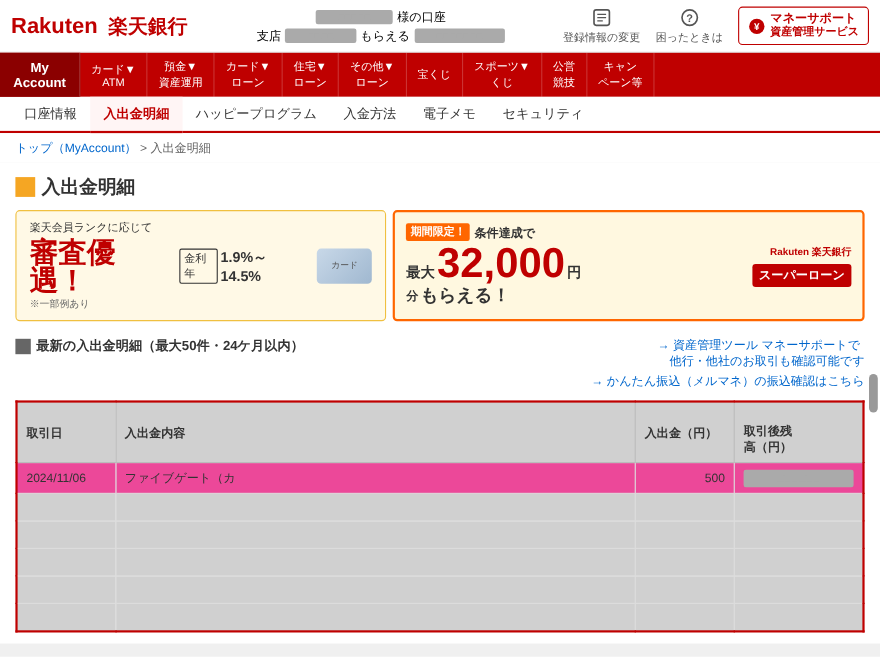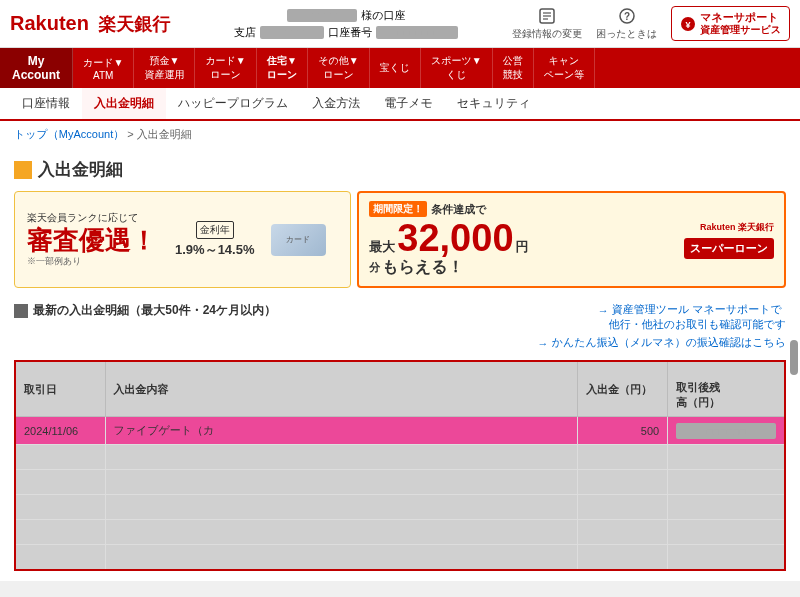--- a/index.html
+++ b/index.html
@@ -66,21 +66,21 @@
     </div>
   </div>
   <div style="display:flex; flex-direction:column; align-items:center; font-size:11px; margin-left:10px;">
     <div style="display:flex; align-items:center; gap:4px;">
       <span class="masked-text">■■■■■</span>
       <span>様の口座</span>
     </div>
     <div style="display:flex; align-items:center; gap:4px; margin-top:2px;">
       <span>支店</span>
       <span class="masked-text">■■■■</span>
-      <span>口座番号</span>
+      <span>もらえる</span>
       <span class="masked-text">■■■■■■■</span>
     </div>
   </div>
   <div class="header-right">
     <div class="header-link">
       <svg width="18" height="18" viewBox="0 0 18 18" fill="none">
           <rect x="2" y="2" width="14" height="14" rx="2" stroke="#555" stroke-width="1.5"></rect>
           <line x1="5" y1="6" x2="13" y2="6" stroke="#555" stroke-width="1.2"></line>
           <line x1="5" y1="9" x2="13" y2="9" stroke="#555" stroke-width="1.2"></line>
           <line x1="5" y1="12" x2="10" y2="12" stroke="#555" stroke-width="1.2"></line>
@@ -115,21 +115,21 @@
   <div class="nav-item">
     <span style="white-space:pre-line; font-size:10px;">カード▼<br>ATM</span>
   </div>
   <div class="nav-item">
     <span style="white-space:pre-line; font-size:10px;">預金▼<br>資産運用</span>
   </div>
   <div class="nav-item">
     <span style="white-space:pre-line; font-size:10px;">カード▼<br>ローン</span>
   </div>
   <div class="nav-item">
-    <span style="white-space:pre-line; font-size:10px;font-weight:bold;">住宅▼<br>ローン</span>
+    <span style="white-space:pre-line; font-size:10px;">住宅▼<br>ローン</span>
   </div>
   <div class="nav-item">
     <span style="white-space:pre-line; font-size:10px;">その他▼<br>ローン</span>
   </div>
   <div class="nav-item">
     <span style="font-size:10px;">宝くじ</span>
   </div>
   <div class="nav-item">
     <span style="white-space:pre-line; font-size:10px;">スポーツ▼<br>くじ</span>
   </div>
@@ -176,21 +176,21 @@
   </div>
 
   <div class="banner-area">
 
     <div class="banner-left">
       <div style="display:flex; flex-direction:column; gap:2px;">
         <span style="font-size:10px; color:#333;">楽天会員ランクに応じて</span>
         <span style="color:#bf0000; font-size:26px; font-weight:900; font-family:'MS Gothic',sans-serif; line-height:1;">審査優遇！</span>
         <span style="font-size:9px; color:#666;">※一部例あり</span>
       </div>
-      <div style="display:flex; flex-direction:column; align-items:center; gap:2px; margin-left:8px;">
+      <div style="display:flex; flex-direction:row; align-items:center; gap:2px; margin-left:8px;">
         <span style="font-size:10px; color:#333; border:1px solid #333; padding:1px 3px; border-radius:2px;">金利年</span>
         <span style="font-size:13px; font-weight:bold; color:#333;">1.9%～14.5%</span>
       </div>
       <div class="banner-card" style="width:55px; height:32px; background:linear-gradient(135deg,#c8d8e8,#a0b8d0); border-radius:4px; margin-left:6px; display:flex; align-items:center; justify-content:center;">
         <span style="font-size:8px; color:#555;">カード</span>
       </div>
     </div>
 
     <div class="banner-right" style="background:#fff8e0; border:2px solid #ff6600; border-radius:4px; padding:8px 10px; flex:1.3; display:flex; align-items:center; justify-content:space-between;">
       <div style="display:flex; flex-direction:column;">

